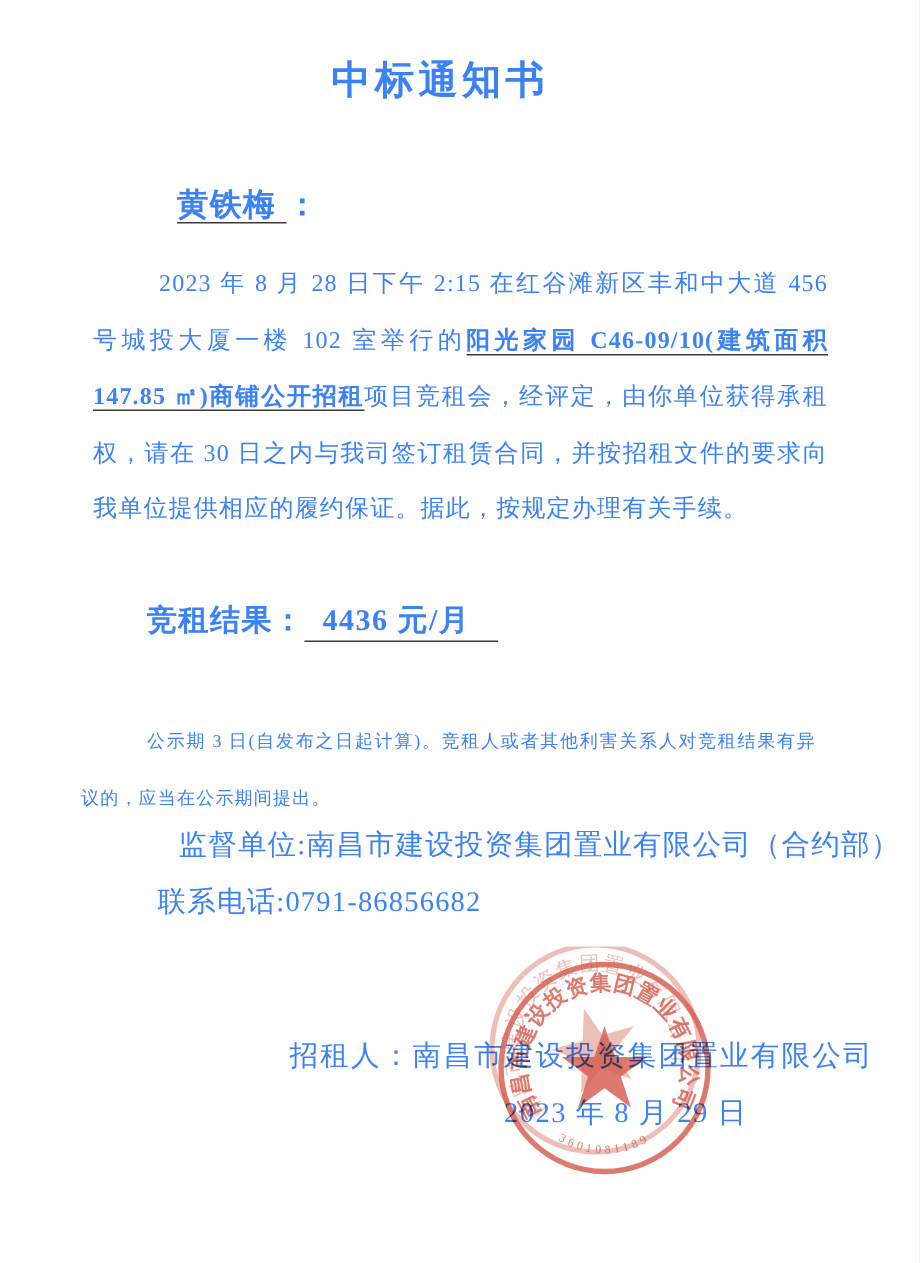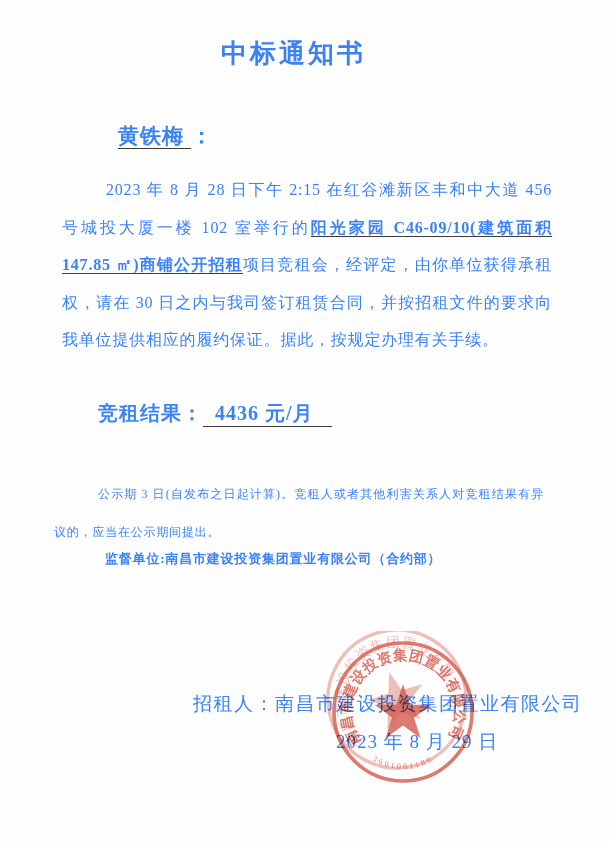--- a/index.html
+++ b/index.html
@@ -47,22 +47,22 @@
     font-weight:bold;
   }
   .publicity{
     position:absolute;top:476px;left:54px;width:490px;
     font-size:12px;line-height:37.6px;
     letter-spacing:0.8px;
     text-align:justify;
     text-indent:44px;
   }
   .supervisor{
-    position:absolute;top:550px;left:105px;
-    font-size:13px;letter-spacing:0.8px;font-weight:bold;
+    position:absolute;top:550px;left:119px;
+    font-size:19px;letter-spacing:0.8px;
   }
   .phone{
     position:absolute;top:588px;left:105px;
     font-size:19px;letter-spacing:0.8px;
   }
   .lessor{
     position:absolute;top:691px;left:193px;
     font-size:19px;letter-spacing:1.5px;
   }
   .sign-date{
@@ -86,20 +86,21 @@
   <div class="addressee"><span class="uline">黄铁梅</span><span>：</span></div>
 
   <div class="body-para"><span>2023 年 8 月 28 日下午 2:15 在红谷滩新区丰和中大道 456 号城投大厦一楼 102 室举行的</span><span class="hl">阳光家园 C46-09/10(建筑面积 147.85 ㎡)商铺公开招租</span><span>项目竞租会，经评定，由你单位获得承租权，请在 30 日之内与我司签订租赁合同，并按招租文件的要求向我单位提供相应的履约保证。据此，按规定办理有关手续。</span></div>
 
   <div class="result-line"><span class="label">竞租结果：</span><span class="value">4436 元/月</span></div>
 
   <div class="publicity">公示期 3 日(自发布之日起计算)。竞租人或者其他利害关系人对竞租结果有异议的，应当在公示期间提出。</div>
 
   <div class="supervisor">监督单位:南昌市建设投资集团置业有限公司（合约部）</div>
 
+  <div class="phone">联系电话:0791-86856682</div>
 
   <div class="lessor">招租人：南昌市建设投资集团置业有限公司</div>
 
   <div class="sign-date">2023 年 8 月 29 日</div>
 
   <svg class="seal" viewBox="0 0 162 162">
     <defs>
       <path id="arcTop" d="M 34.4 110.8 A 52 52 0 1 1 119.6 110.8" fill="none"></path>
       <path id="arcBottom" d="M 44.3 127.7 A 57 57 0 0 0 109.7 127.7" fill="none"></path>
     </defs>

